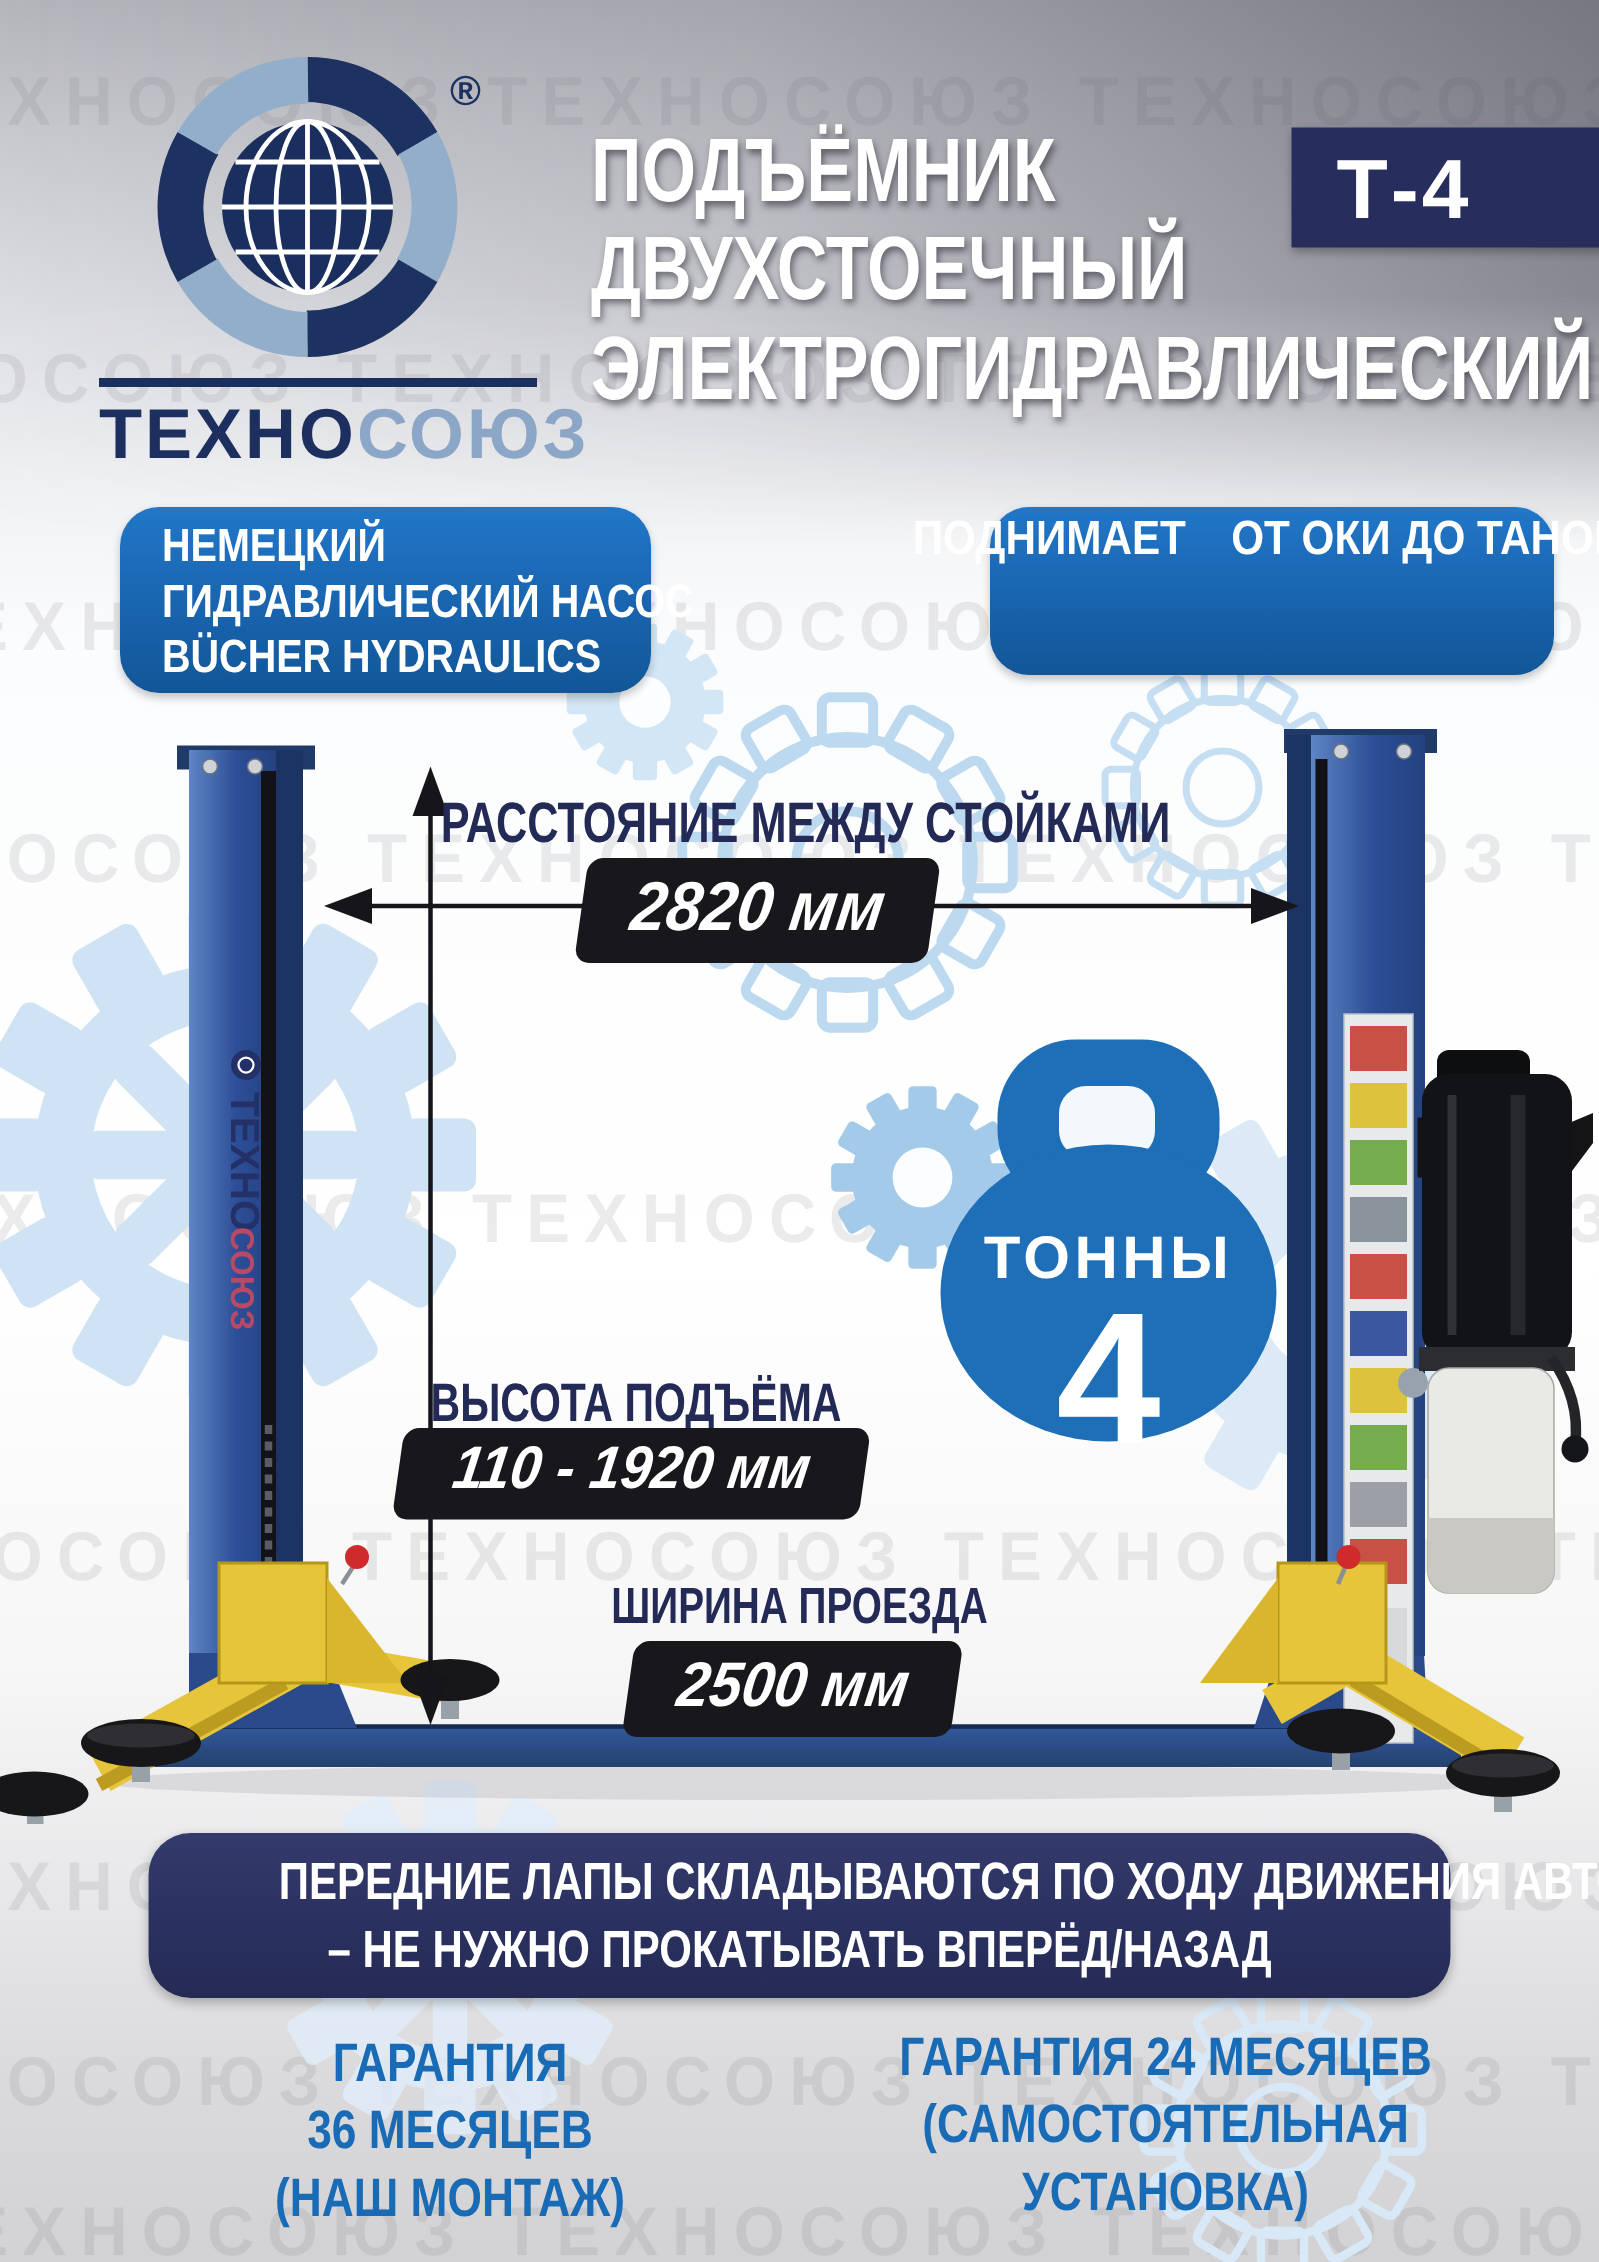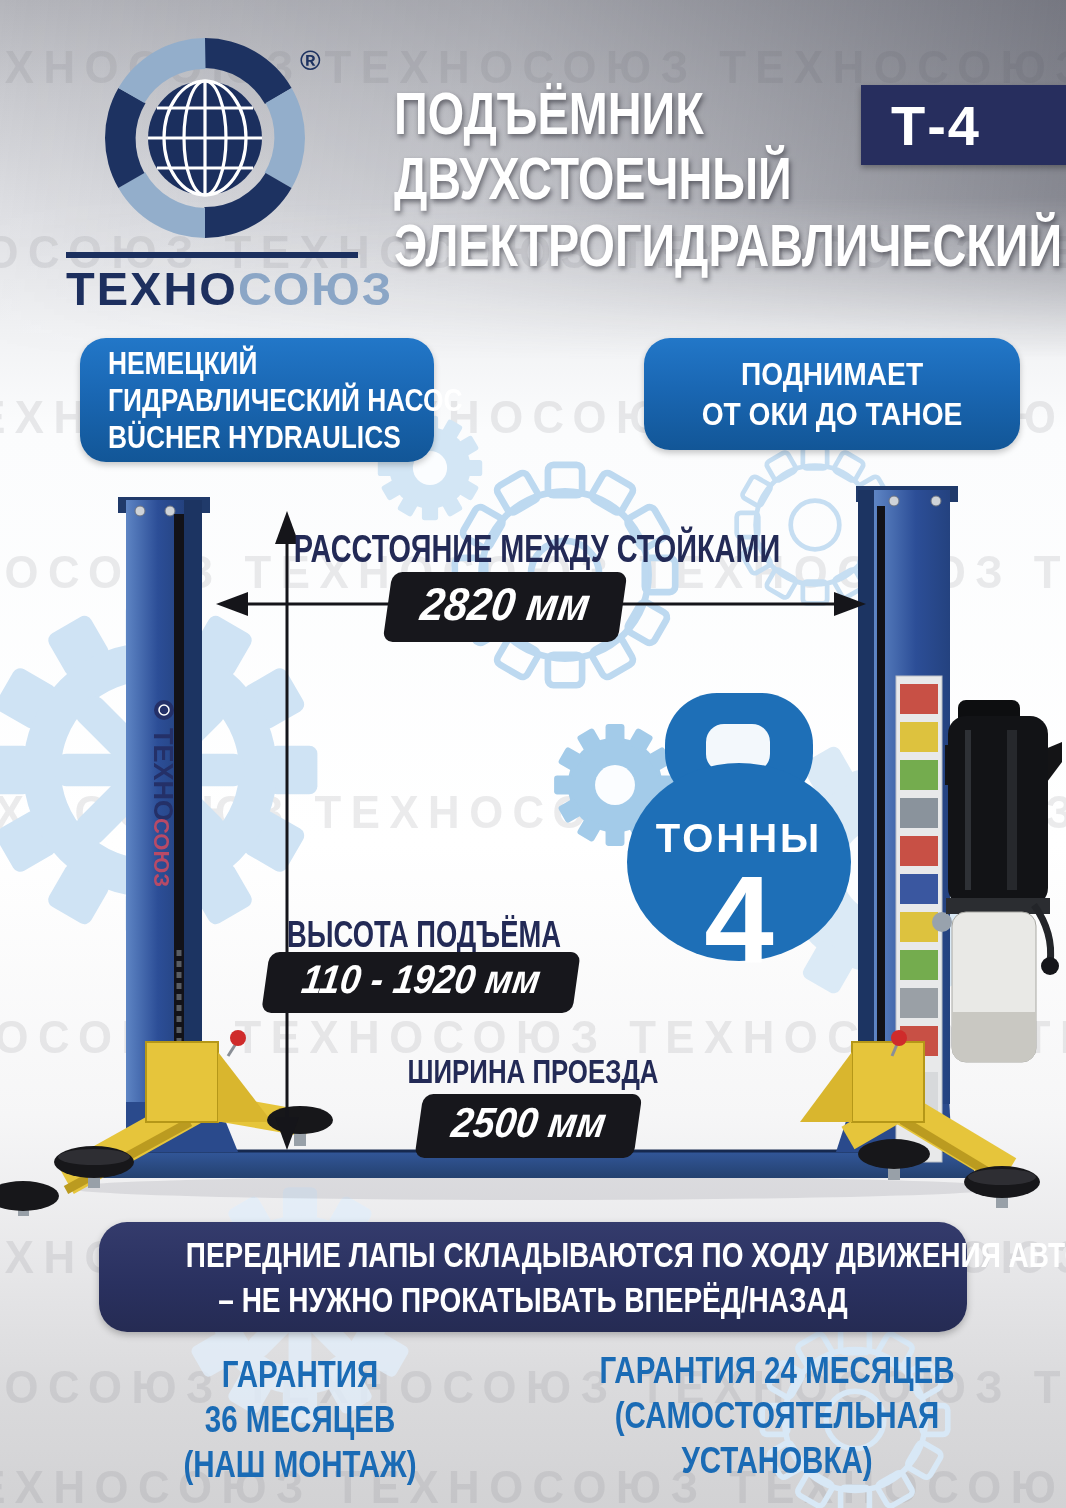--- a/index.html
+++ b/index.html
@@ -23,22 +23,22 @@
   .model-badge{left:835px;top:85px;width:231px;height:80px;background:#272e5e;
       display:flex;align-items:center;box-shadow:0 3px 6px rgba(0,0,0,0.3);margin-left:26px;}
   .model-badge span{color:#fff;font-weight:bold;font-size:56px;padding-left:30px;letter-spacing:2px;}
   
   .banner{position:absolute;border-radius:26px;color:#fff;font-weight:bold;
       background:linear-gradient(180deg,#2277c8 0%,#1a67b3 45%,#125697 100%);
       box-shadow:0 3px 6px rgba(0,0,0,0.22);}
   .banner .bl{display:block;transform:scaleX(0.85);transform-origin:left center;white-space:nowrap;}
   .banner-left{left:64px;top:338px;width:354px;height:124px;font-size:31px;line-height:37px;
       display:flex;flex-direction:column;justify-content:center;padding-left:28px;box-sizing:border-box;margin-left:16px;}
-  .banner-right{left:644px;top:338px;width:376px;height:112px;font-size:32px;line-height:40px;
-      display:flex;flex-direction:column;justify-content:center;text-align:center;}
+  .banner-right{left:660px;top:338px;width:376px;height:112px;font-size:32px;line-height:40px;
+      display:flex;flex-direction:row;justify-content:center;text-align:center;}
   .banner-right .bl{transform:scaleX(0.88);transform-origin:center center;}
   
   .dim-label{position:absolute;color:#232a56;font-weight:bold;white-space:nowrap;
       transform:translateX(-50%) scaleX(0.76);transform-origin:center top;}
   .dim-blob{position:absolute;transform:translateX(-50%) skewX(-8deg);transform-origin:center top;
       background:#17171c;color:#fff;font-style:italic;font-weight:bold;white-space:nowrap;
       border-radius:10px;padding:5px 26px 11px 26px;}
   .dim-blob span{display:inline-block;transform:scaleX(0.92);transform-origin:center;}
   
   .bottom-banner{left:99px;top:1222px;width:868px;height:110px;border-radius:28px;

